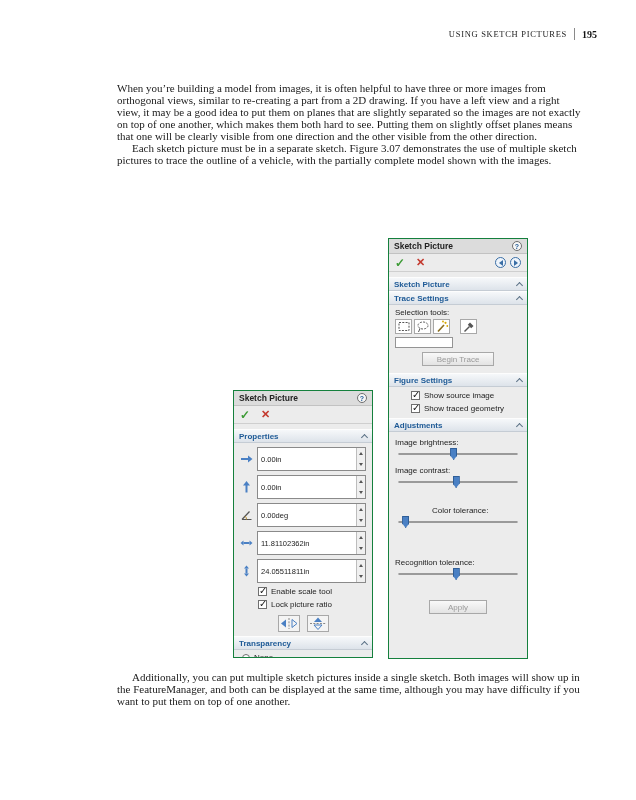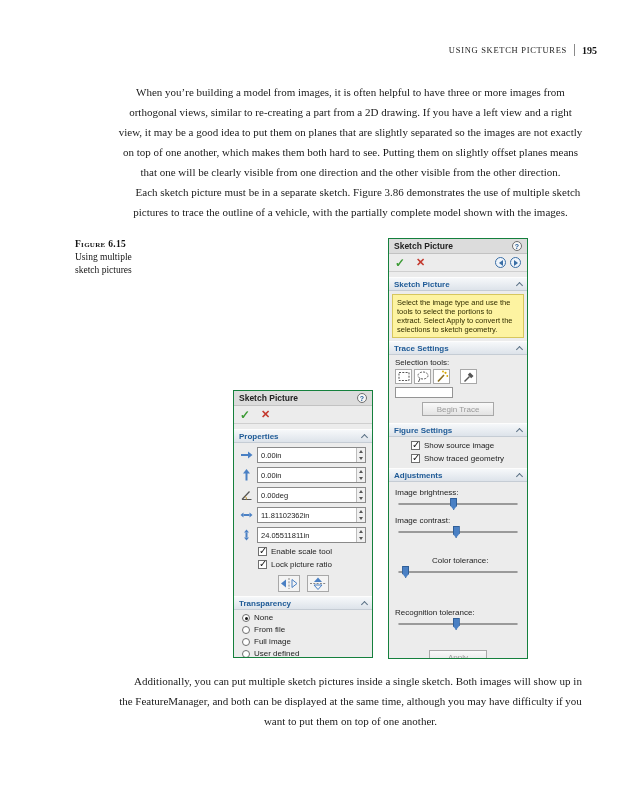--- a/index.html
+++ b/index.html
@@ -3,29 +3,29 @@
 <meta charset="utf-8">
 <style>
   * { margin:0; padding:0; box-sizing:border-box; }
   html,body { background:#ffffff; }
   .page {
     position:relative; width:636px; height:800px; background:#fff;
     font-family:"Liberation Serif", serif; color:#141414; overflow:hidden;
   }
 
   
-  .running-header { position:absolute; top:44px; right:39px; display:flex; align-items:center; gap:7px; }
+  .running-header { position:absolute; top:28px; right:39px; display:flex; align-items:center; gap:7px; }
   .rh-title { font-size:8.5px; letter-spacing:0.7px; color:#222; }
   .rh-sep { width:1px; height:12px; background:#8a8a8a; }
   .rh-num { font-size:10px; font-weight:bold; }
 
   
   .text-block { position:absolute; left:117px; top:82px; width:467px; }
   .heading { font-size:15.5px; font-weight:bold; margin-bottom:6px; color:#000; }
-  .text-block p, .bottom-block p { font-size:11px; line-height:20px; color:#1a1a1a;text-align:center; }
+  .text-block p, .bottom-block p { font-size:11px; line-height:12px; color:#1a1a1a; }
   p.indent { text-indent:15px; }
   .bottom-block { position:absolute; left:117px; top:671px; width:467px; }
 
   
   .fig-caption { position:absolute; left:75px; top:239px; width:76px; }
   .fig-label { font-size:9.5px; font-weight:bold; font-variant:small-caps; letter-spacing:0.3px; }
   .fig-text { font-size:9.5px; line-height:12.5px; margin-top:2px; }
 
   
   .sw-panel {
@@ -82,21 +82,21 @@
   .slider { position:relative; height:12px; margin:0 9px 1px; }
   .slider-track { position:absolute; top:5px; left:0; right:0; height:2px; background:#fff; border:1px solid #9a9a9a; border-radius:1px; }
   .slider-thumb { position:absolute; top:0; width:7px; height:12px; margin-left:-3px;
                   background:#4a80c4; border:1px solid #2f5e97;
                   clip-path:polygon(0 0,100% 0,100% 62%,50% 100%,0 62%); }
   .mt-lg { margin-top:18px;margin-left:43px; }
   .mt-md { margin-top:30px; }
 
   .prop-row { display:flex; align-items:center; gap:4px; margin:4px 6px 0; }
   .prop-icon { width:13px; height:12px; flex:none; display:flex; align-items:center; justify-content:center; }
-  .spin-input { flex:1; height:16px; background:#fff; border:1px solid #8a8a8a; display:flex; align-items:center; padding-left:3px; overflow:hidden; }
+  .spin-input { flex:1; height:24px; background:#fff; border:1px solid #8a8a8a; display:flex; align-items:center; padding-left:3px; overflow:hidden; }
   .spin-value { font-size:7.5px; flex:1; white-space:nowrap; }
   .spinners { width:9px; height:100%; border-left:1px solid #bdbdbd; display:flex; flex-direction:column; background:#f0f0f0; }
   .spin-up, .spin-down { flex:1; display:flex; align-items:center; justify-content:center; }
   .spin-up::after { content:""; border-left:2.5px solid transparent; border-right:2.5px solid transparent; border-bottom:3px solid #555; }
   .spin-down::after { content:""; border-left:2.5px solid transparent; border-right:2.5px solid transparent; border-top:3px solid #555; }
 
   .flip-row { display:flex; justify-content:center; gap:7px; margin:6px 0 4px; }
   .flip-btn { width:22px; height:17px; border:1px solid #a8a8a8; background:#f4f4f4; display:flex; align-items:center; justify-content:center; }
 
   .radio-row { display:flex; align-items:center; gap:4px; margin:3px 8px 0; }
@@ -109,27 +109,23 @@
 <div class="page">
 
   <div class="running-header">
     <span class="rh-title">USING SKETCH PICTURES</span>
     <span class="rh-sep"></span>
     <span class="rh-num">195</span>
   </div>
 
   <div class="text-block">
     <p>When you’re building a model from images, it is often helpful to have three or more images from orthogonal views, similar to re-creating a part from a 2D drawing. If you have a left view and a right view, it may be a good idea to put them on planes that are slightly separated so the images are not exactly on top of one another, which makes them both hard to see. Putting them on slightly offset planes means that one will be clearly visible from one direction and the other visible from the other direction.</p>
-    <p class="indent">Each sketch picture must be in a separate sketch. Figure 3.86 demonstrates the use of multiple sketch pictures to trace the outline of a vehicle, with the partially complete model shown with the images.</p>
-  </div>
-
-  <div class="fig-caption">
-    <div class="fig-label">Figure 6.15</div>
-    <div class="fig-text">Using multiple sketch pictures</div>
-  </div>
+    <p class="indent">Each sketch picture must be in a separate sketch. Figure 3.07 demonstrates the use of multiple sketch pictures to trace the outline of a vehicle, with the partially complete model shown with the images.</p>
+  </div>
+
 
   <div class="sw-panel trace-panel">
     <div class="sw-titlebar">
       <span class="sw-title">Sketch Picture</span>
       <span class="help-icon">?</span>
     </div>
     <div class="sw-toolbar">
       <span class="ok">✓</span>
       <span class="cancel">✕</span>
       <span class="nav-circles">
@@ -141,21 +137,20 @@
           </span>
       </span>
     </div>
     <div class="sw-gap"></div>
 
     <div class="sw-section">
       <span>Sketch Picture</span>
       <span class="chevron"></span>
     </div>
 
-    <div class="sw-message">Select the image type and use the tools to select the portions to extract. Select Apply to convert the selections to sketch geometry.</div>
 
     <div class="sw-section">
       <span>Trace Settings</span>
       <span class="chevron"></span>
     </div>
 
     <div class="sw-label">Selection tools:</div>
     <div class="tools-row">
       <span class="tool-btn">
         <svg width="14" height="13" viewBox="0 0 14 13">

